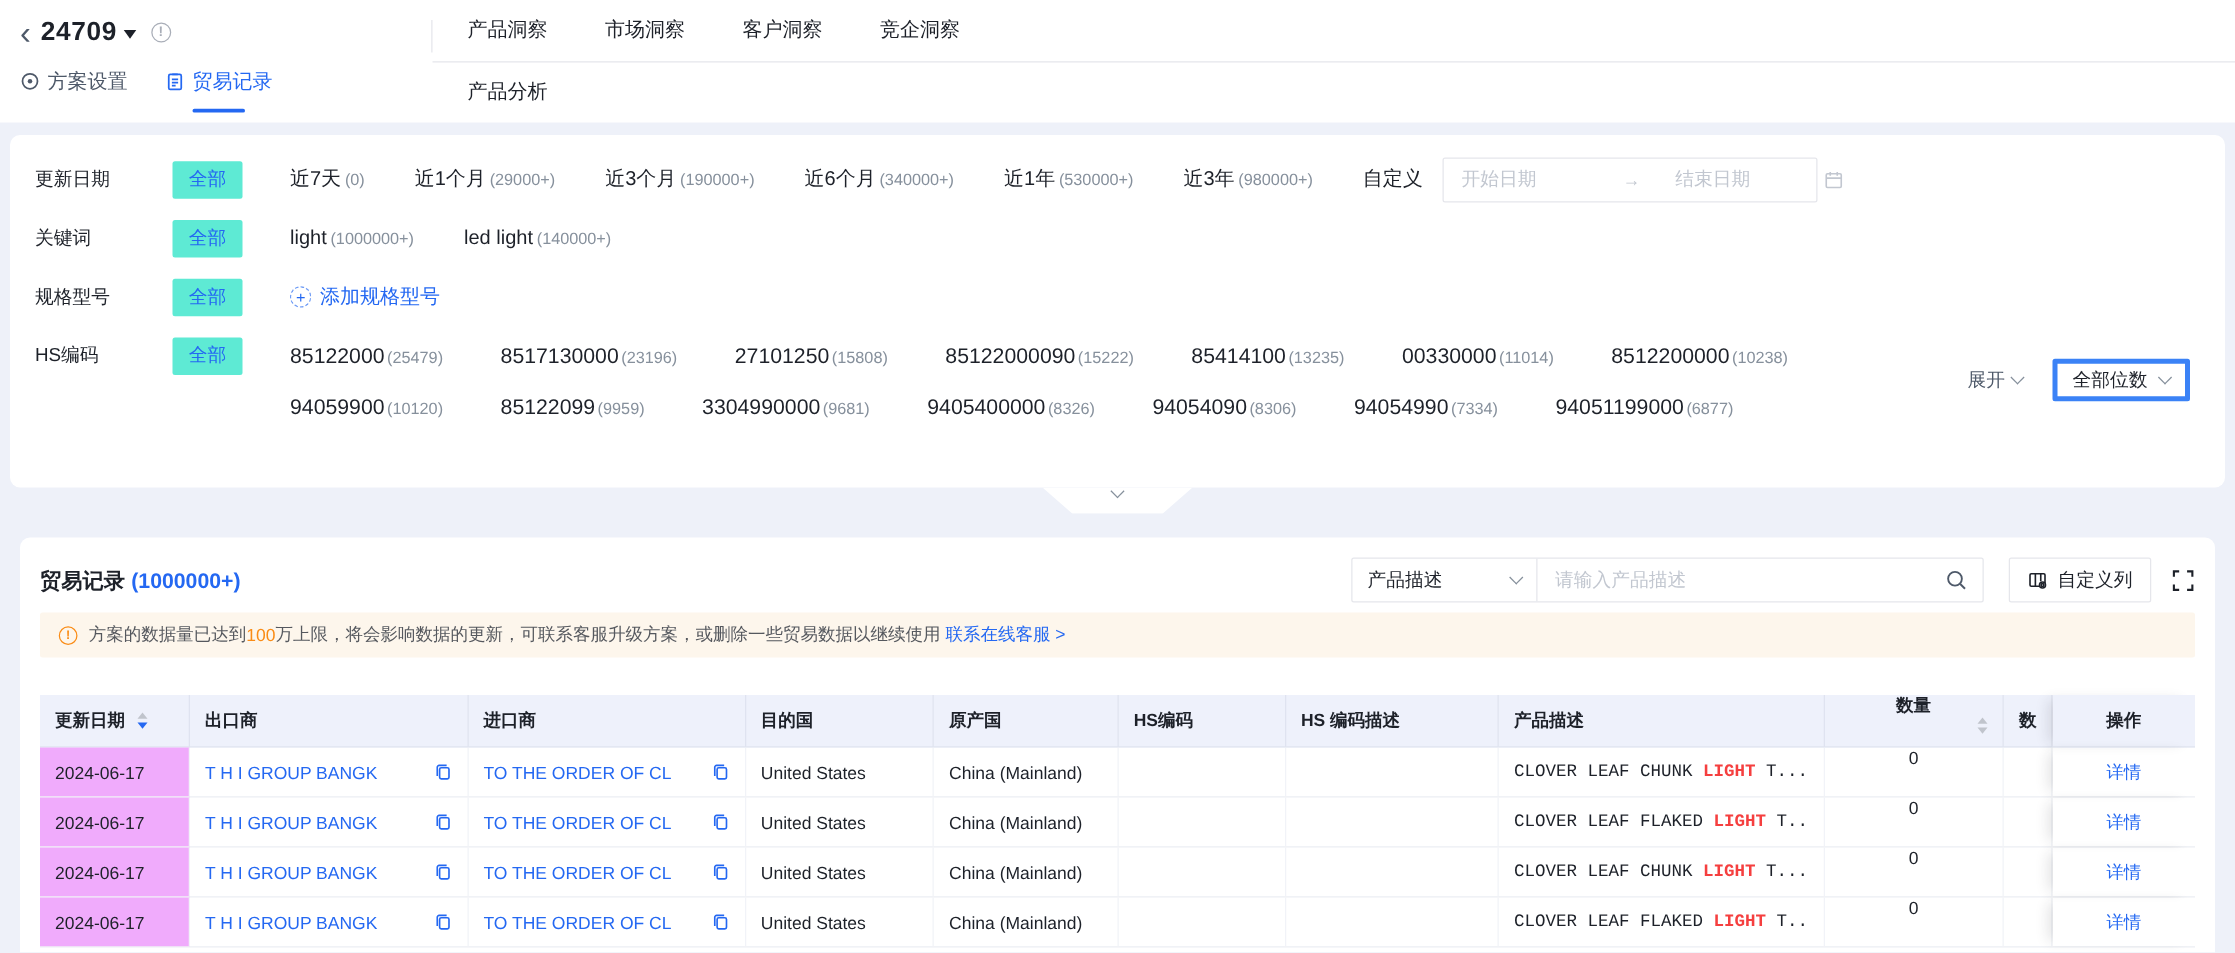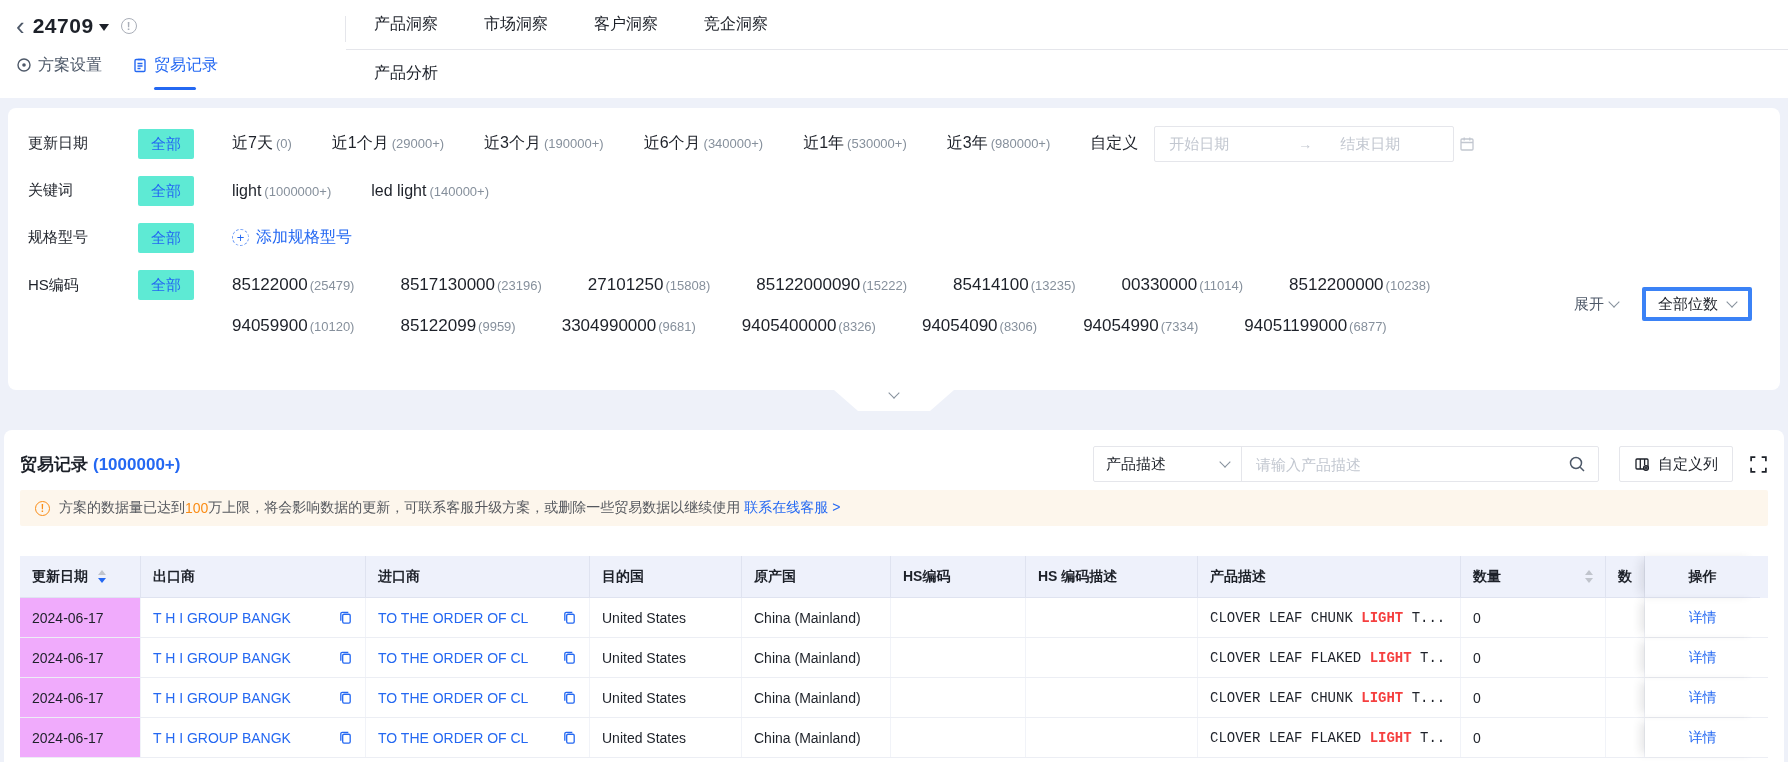--- a/index.html
+++ b/index.html
@@ -62,21 +62,21 @@
   .expand-toggle { display:flex; align-items:center; gap:6px; color:#4e5969; font-size:15px; cursor:pointer; }
   .chev { width:8px; height:8px; border-right:1.6px solid #86909c; border-bottom:1.6px solid #86909c;
     transform:rotate(45deg); margin-top:-4px; }
   .digits-select { display:flex; align-items:center; gap:10px; height:34px; border:4px solid #3b82f6;
     border-radius:2px; padding:0 12px; font-size:15px; cursor:pointer; }
   .collapse-tab { position:absolute; left:50%; bottom:-21px; transform:translateX(-50%); width:120px; height:21px;
     background:#fff; clip-path:polygon(0 0,100% 0,calc(100% - 24px) 100%,24px 100%);
     display:flex; align-items:flex-start; justify-content:center; cursor:pointer; padding-top:3px; }
 
   
-  .records-card { margin:40px 4px 0; background:#fff; border-radius:8px 8px 0 0; padding:12px 16px 0; flex:1; overflow:hidden; }
+  .records-card { margin:40px 16px 0; background:#fff; border-radius:8px 8px 0 0; padding:12px 16px 0; flex:1; overflow:hidden; }
   .rec-head { display:flex; align-items:center; justify-content:space-between; height:44px; }
   .rec-title { font-size:17px; font-weight:700; }
   .rec-count { color:#2468f2; margin-left:5px; }
   .rec-controls { display:flex; align-items:center; }
   .search-group { display:flex; align-items:stretch; height:36px; border:1px solid #e5e6eb; border-radius:2px; }
   .search-sel { width:148px; display:flex; align-items:center; justify-content:space-between; padding:0 12px;
     border-right:1px solid #e5e6eb; cursor:pointer; font-size:15px; color:#1d2129; }
   .search-box { width:356px; display:flex; align-items:center; padding:0 12px; }
   .search-box input { flex:1; border:none; outline:none; font-size:15px; font-family:inherit; color:#1d2129; background:transparent; }
   .search-box input::placeholder { color:#c2c7d0; }
@@ -101,21 +101,21 @@
   .td { display:flex; align-items:center; padding:0 12px; font-size:14px; border-right:1px solid #f1f3f8;
     white-space:nowrap; overflow:hidden; }
   .col-date { width:121px; }
   .col-exp  { width:225px; }
   .col-imp  { width:224px; }
   .col-dest { width:152px; }
   .col-org  { width:149px; }
   .col-hs   { width:135px; }
   .col-hsd  { width:172px; }
   .col-prod { width:263px; }
-  .col-qty  { width:145px; }
+  .col-qty  { width:145px;flex-direction:column; }
   .col-num  { width:39px; padding-right:0; }
   .col-act  { width:115px; justify-content:center; border-right:none;
     box-shadow:-8px 0 10px -4px rgba(31,35,41,.12); position:relative; }
   .td.col-date { background:#f0abfc; }
   .link { color:#2468f2; cursor:pointer; overflow:hidden; text-overflow:ellipsis; white-space:nowrap; }
   .copy-ico { margin-left:auto; color:#2468f2; flex:none; display:flex; cursor:pointer; padding-left:8px; }
   .sort { display:flex; flex-direction:column; gap:3px; cursor:pointer; }
   .sort.after-text { margin-left:10px; }
   .sort.flex-end { margin-left:auto; }
   .tri-up { width:0; height:0; border:4px solid transparent; border-top:none; border-bottom:5px solid #c0c4cc; }

